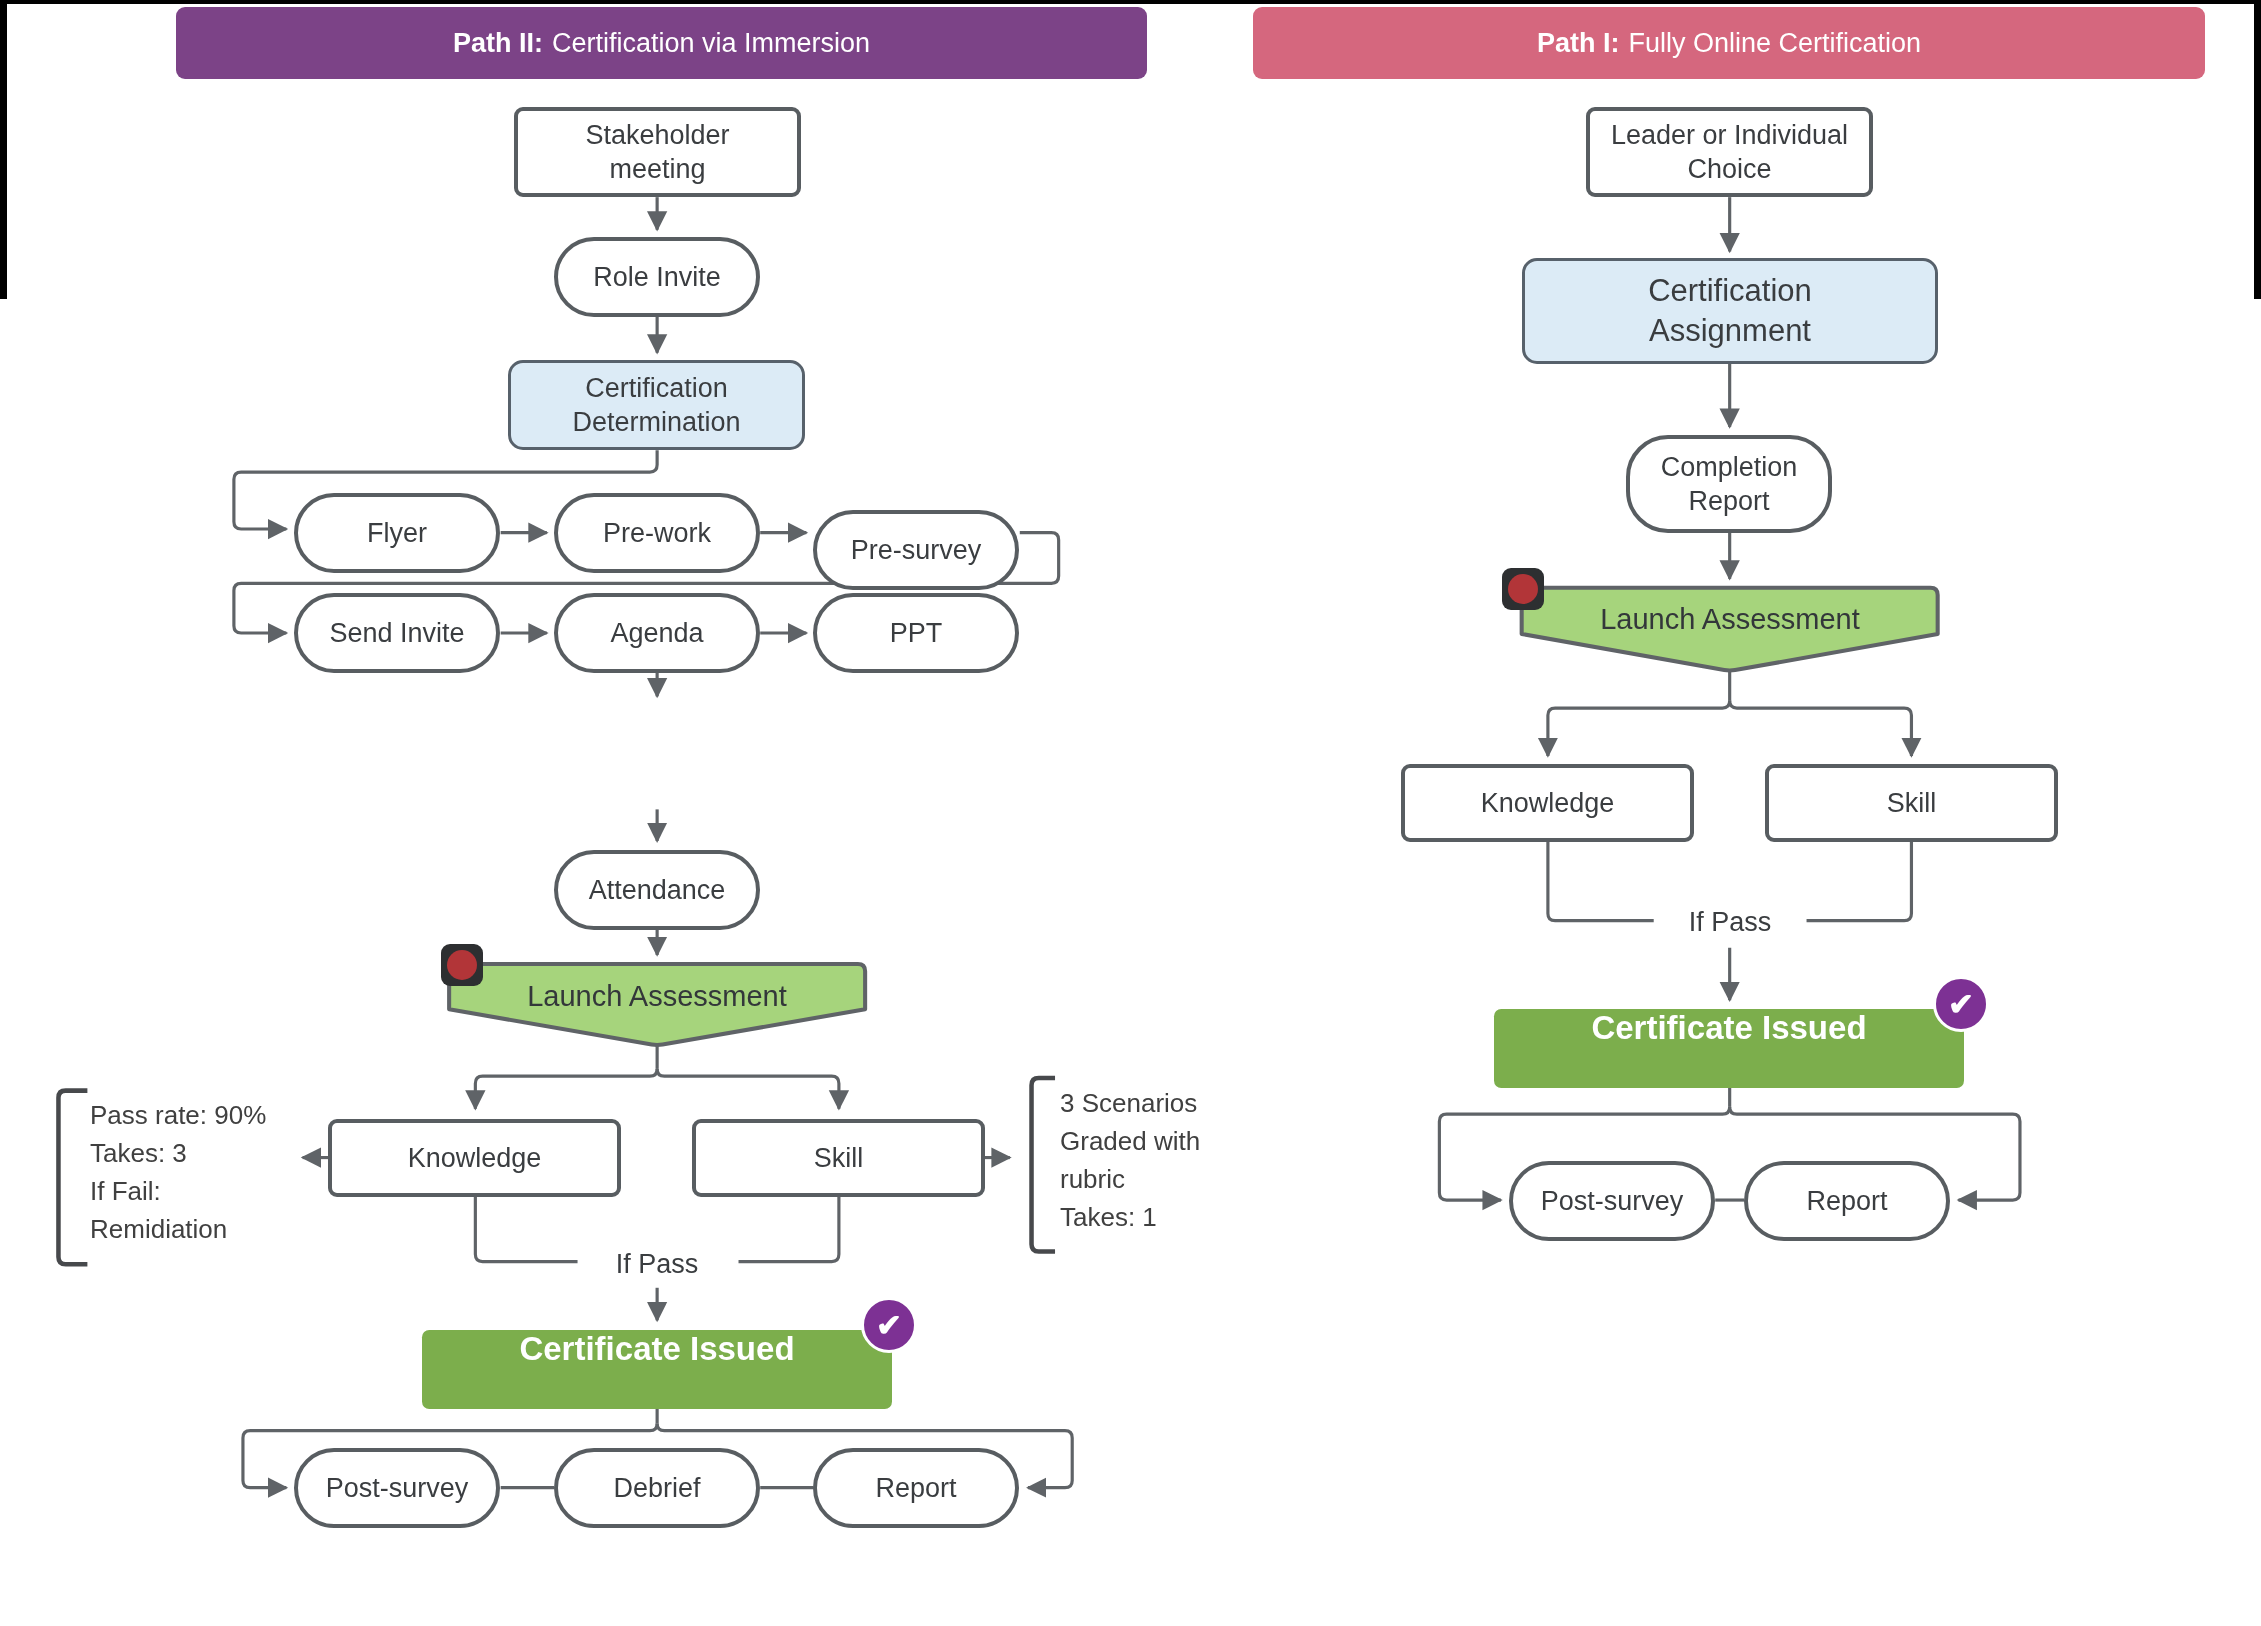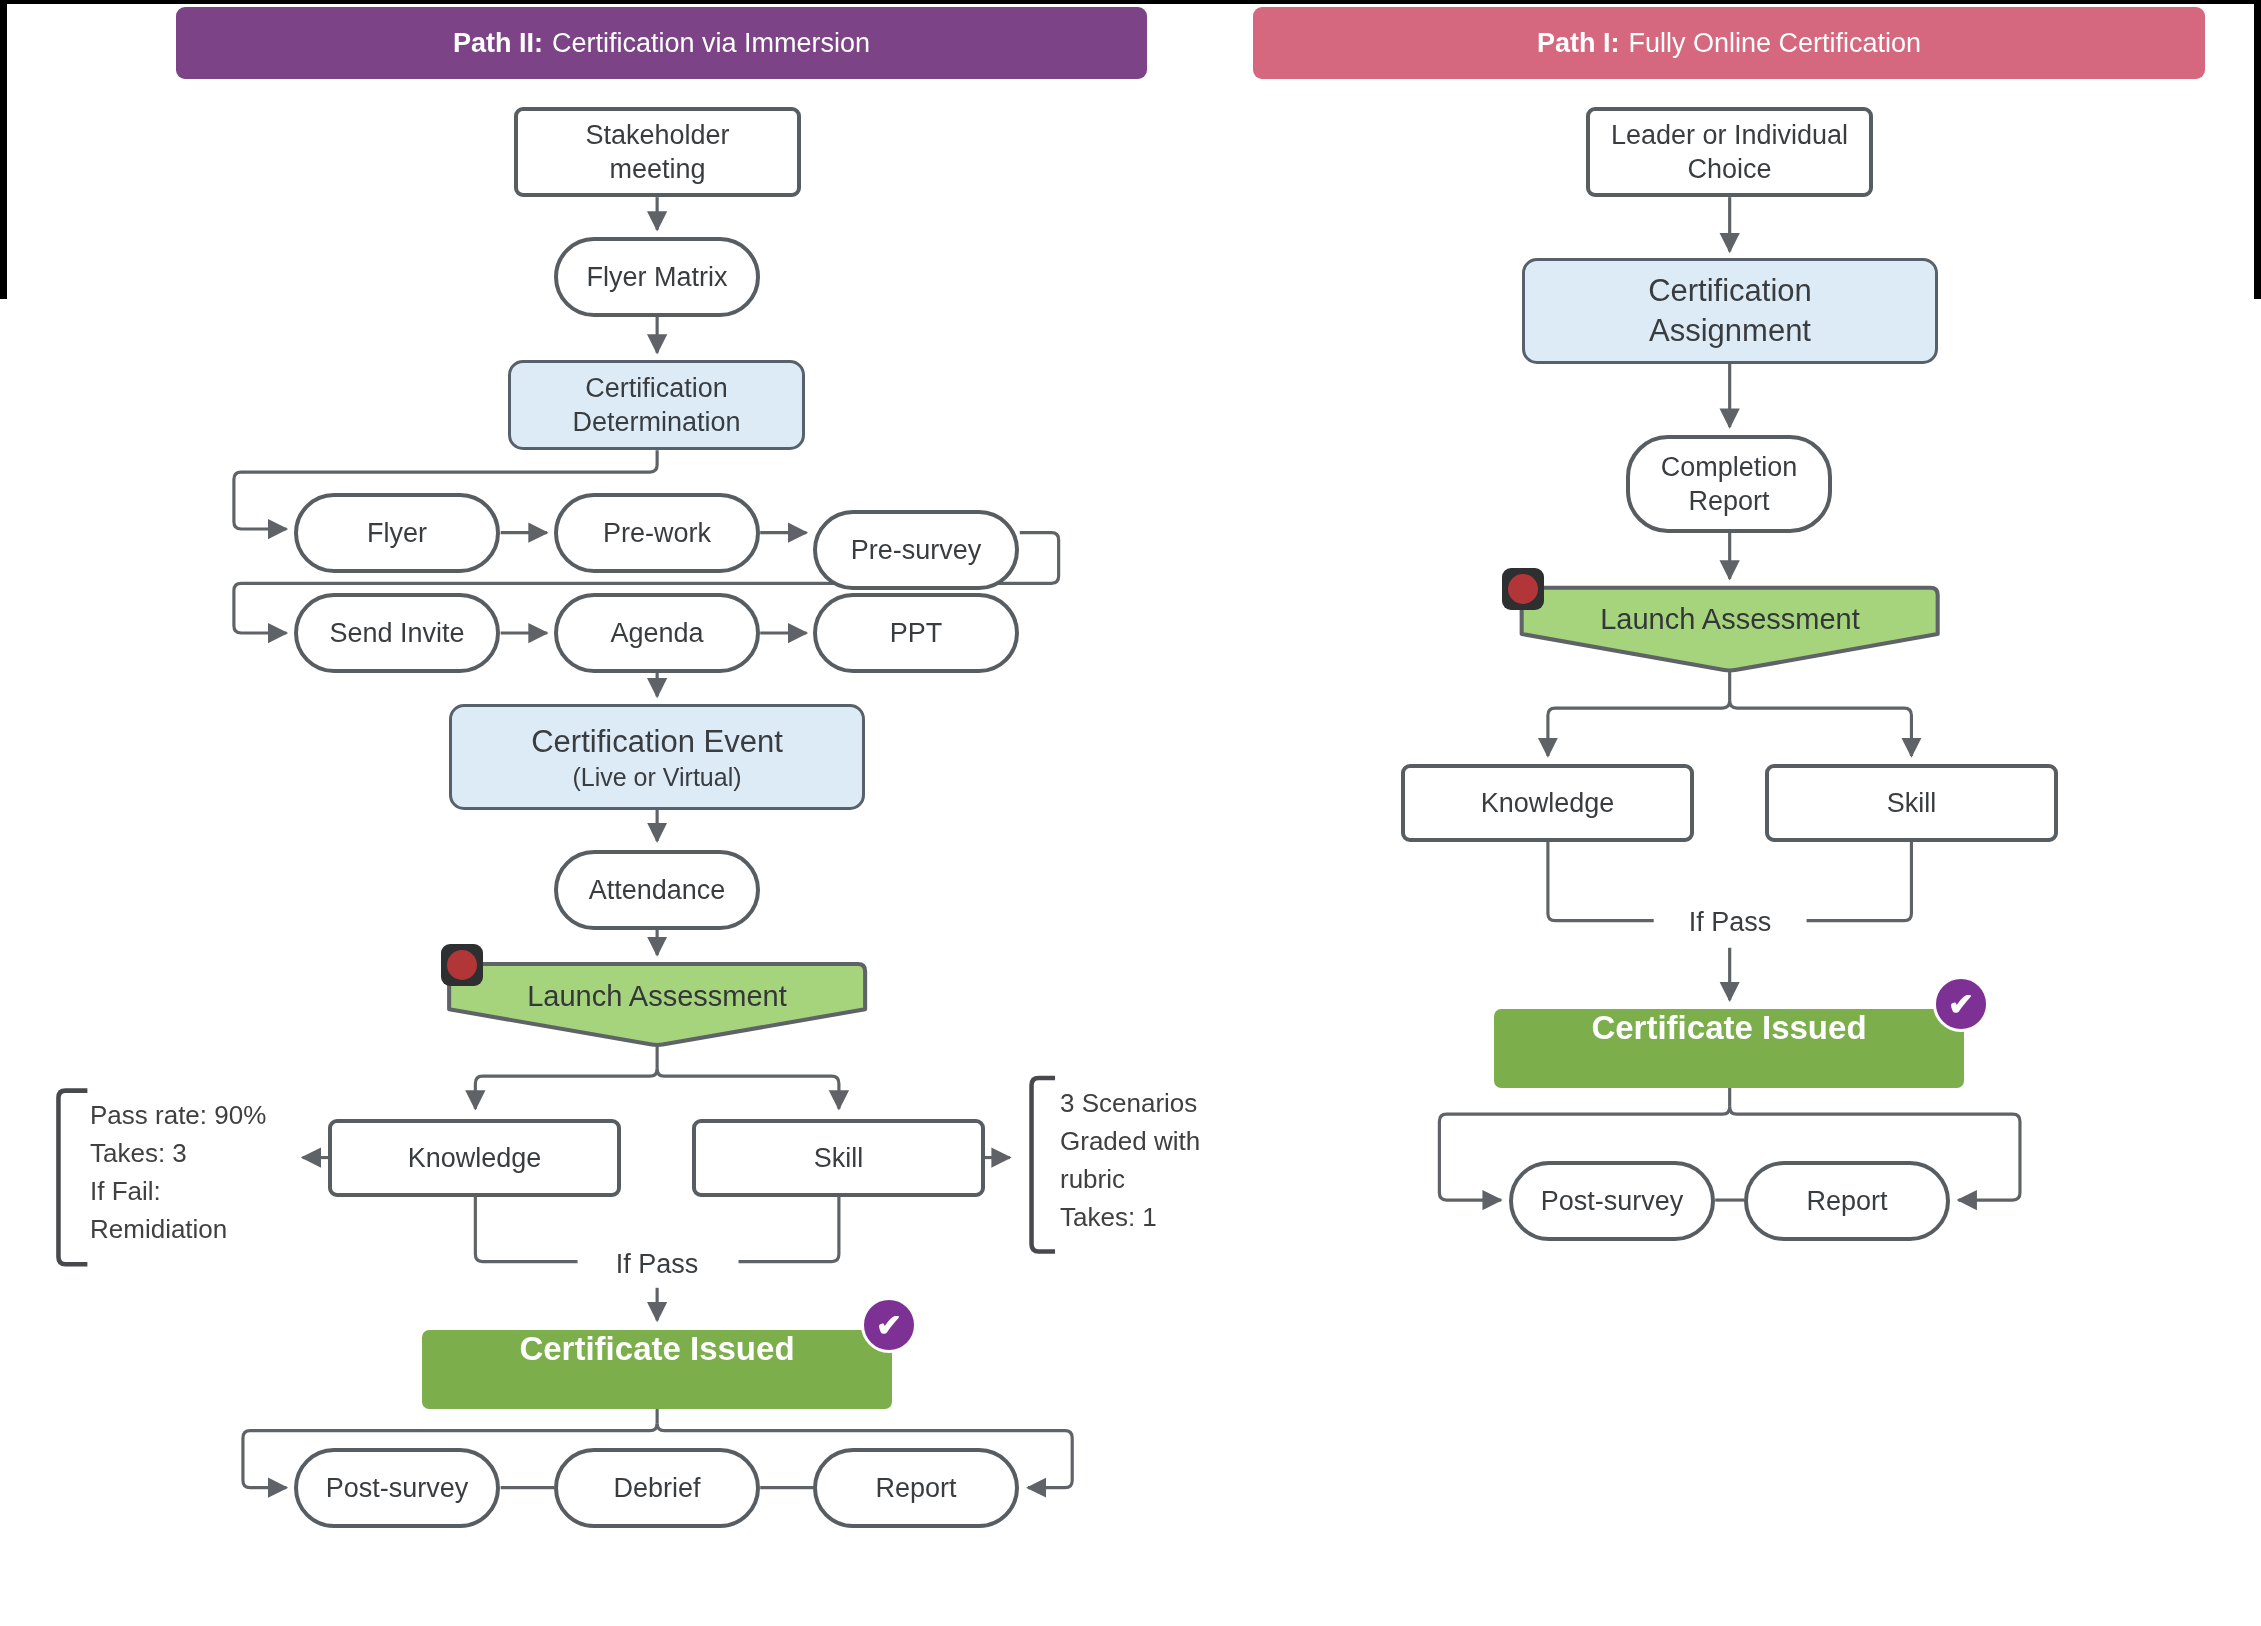--- a/index.html
+++ b/index.html
@@ -114,21 +114,21 @@
     <span class="prefix">Path II:</span>
     <span>Certification via Immersion</span>
   </div>
 
   <div class="node rect" style="left:514px;top:107px;width:287px;height:90px;">
     <span class="label">Stakeholder
 meeting</span>
   </div>
 
   <div class="node pill" style="left:554px;top:237px;width:206px;height:80px;">
-    <span class="label">Flyer Matrix</span>
+    <span class="label">Role Invite</span>
   </div>
 
   <div class="node blue" style="left:508px;top:360px;width:297px;height:90px;">
     <span class="label">Certification
 Determination</span>
   </div>
 
   <div class="node pill" style="left:294px;top:493px;width:206px;height:80px;">
     <span class="label">Flyer</span>
   </div>
@@ -142,24 +142,20 @@
   <div class="node pill" style="left:294px;top:593px;width:206px;height:80px;">
     <span class="label">Send Invite</span>
   </div>
   <div class="node pill" style="left:554px;top:593px;width:206px;height:80px;">
     <span class="label">Agenda</span>
   </div>
   <div class="node pill" style="left:813px;top:593px;width:206px;height:80px;">
     <span class="label">PPT</span>
   </div>
 
-  <div class="node blue" style="left:449px;top:704px;width:416px;height:106px;flex-direction:column;">
-    <span class="label big">Certification Event</span>
-    <span class="label sub">(Live or Virtual)</span>
-  </div>
 
   <div class="node pill" style="left:554px;top:850px;width:206px;height:80px;">
     <span class="label">Attendance</span>
   </div>
 
   <div class="banner-label" style="left:449px;top:970px;width:416px;height:52px;">
     <span class="label">Launch Assessment</span>
   </div>
   <div class="stop" style="left:441px;top:944px;">
       <div class="dot"></div>

